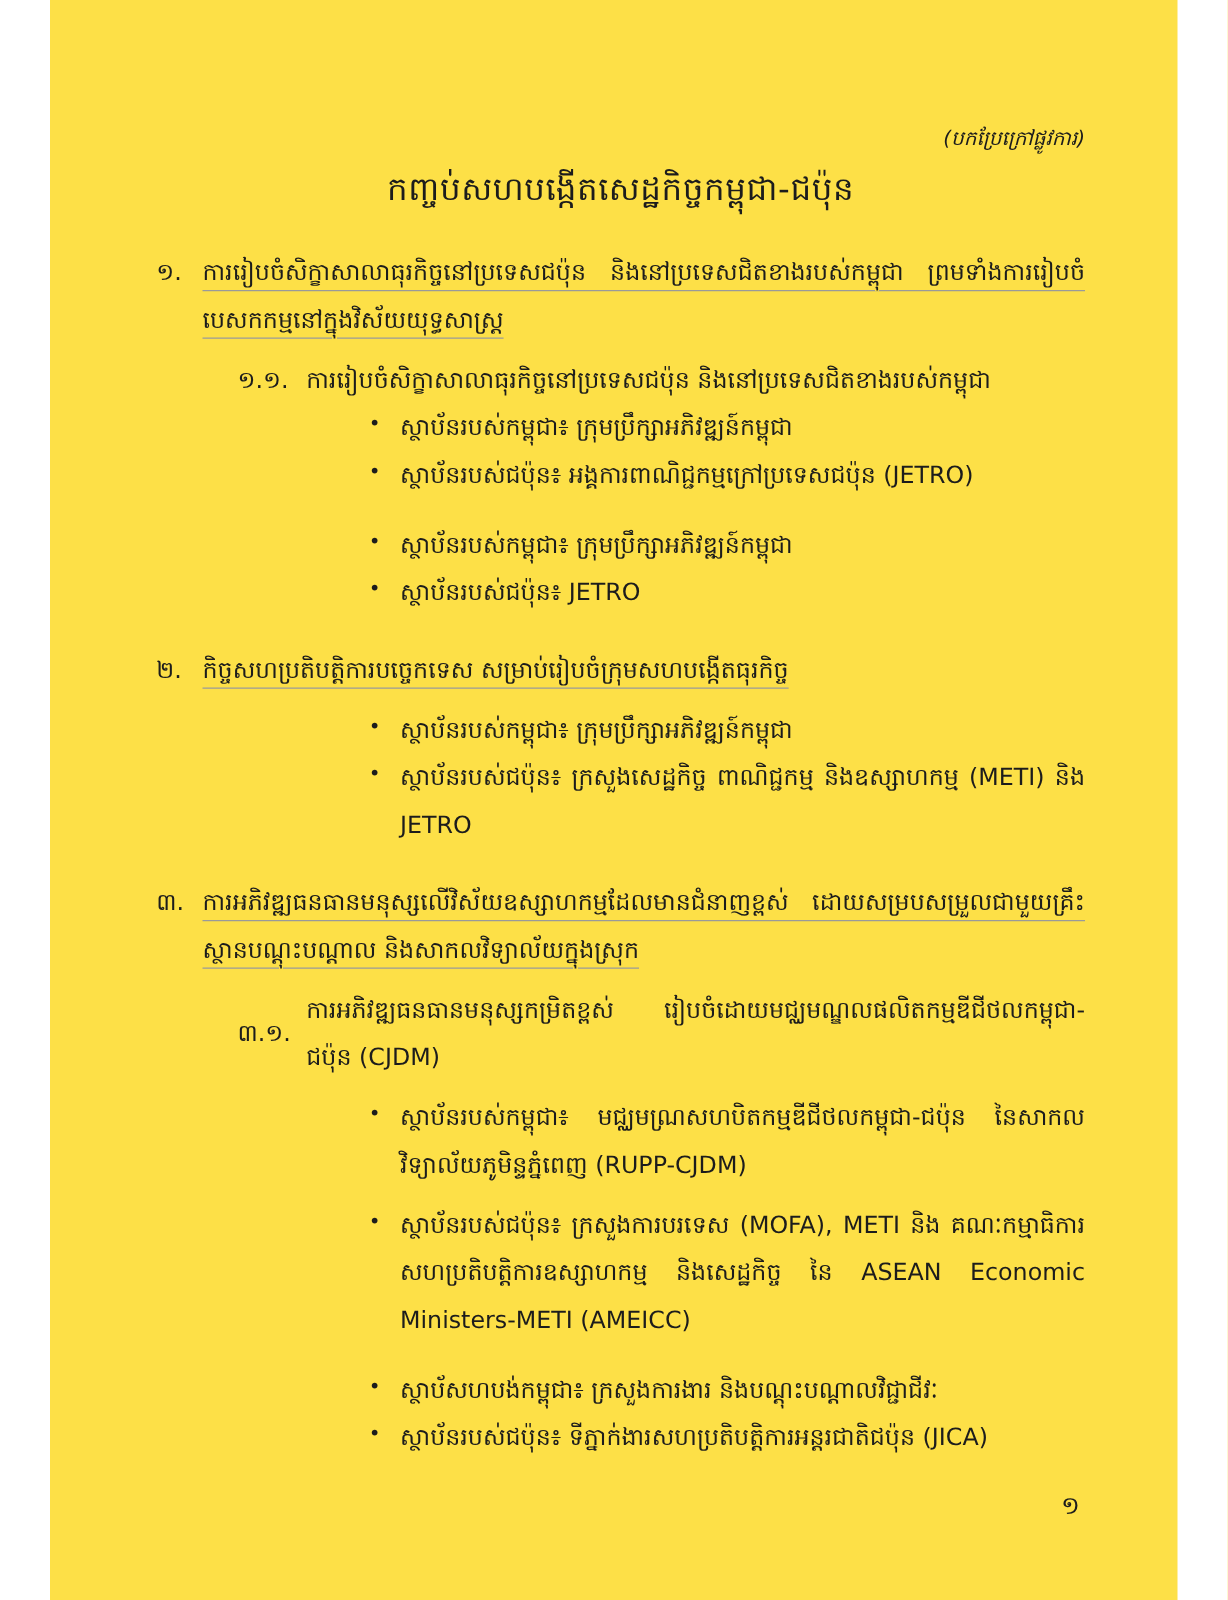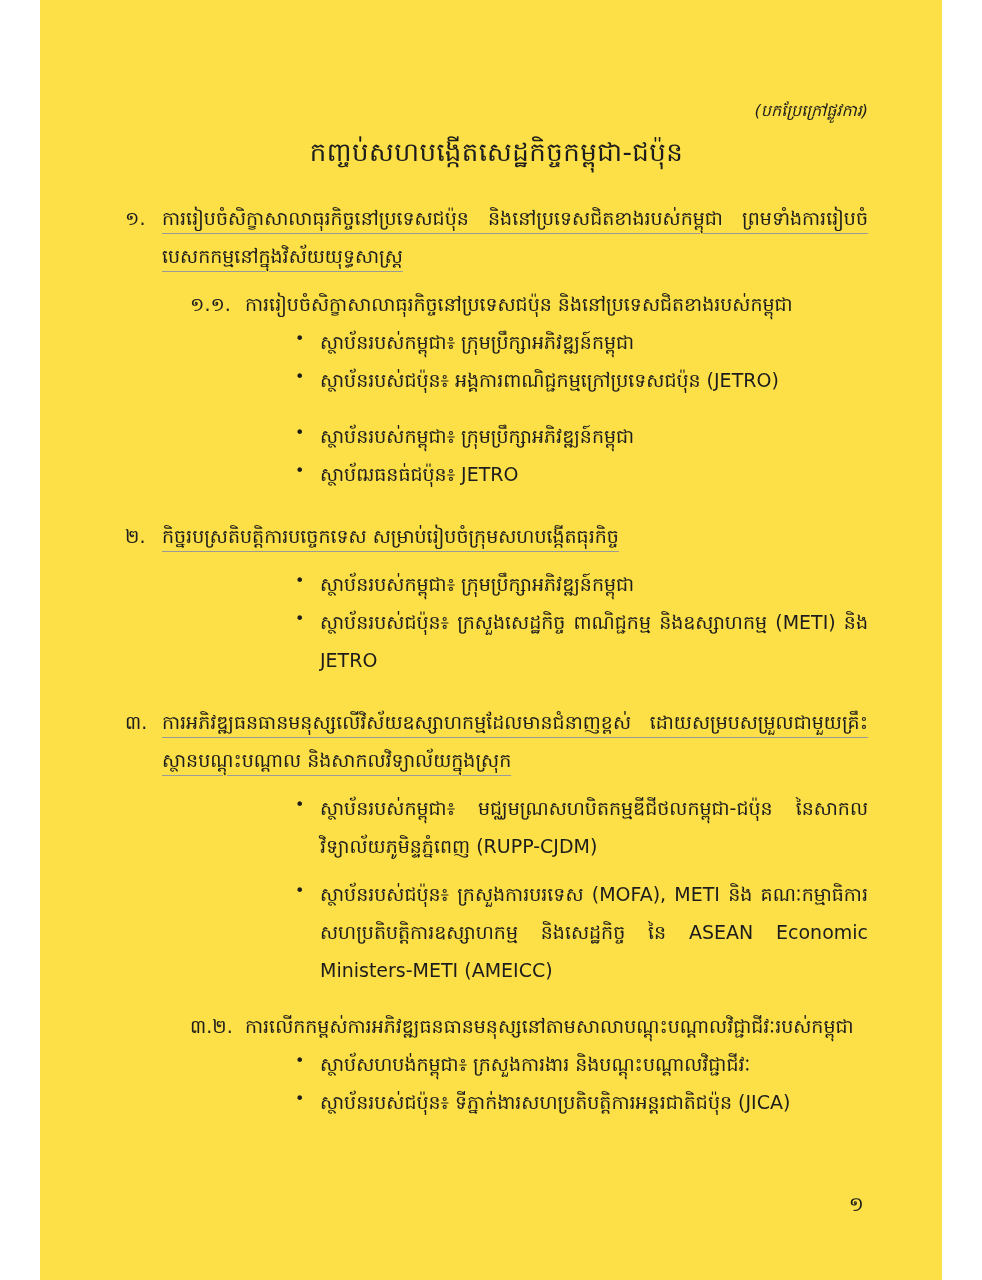--- a/index.html
+++ b/index.html
@@ -106,29 +106,29 @@
         </div>
       </div>
 
       <div class="subsection gap">
         <div class="bullet">
           <span class="marker">•</span>
           <span class="txt">ស្ថាប័នរបស់កម្ពុជា៖ ក្រុមប្រឹក្សាអភិវឌ្ឍន៍កម្ពុជា</span>
         </div>
         <div class="bullet">
           <span class="marker">•</span>
-          <span class="txt">ស្ថាប័ឍធនធ់ជប៉ុន៖ JETRO</span>
+          <span class="txt">ស្ថាប័នរបស់ជប៉ុន៖ JETRO</span>
         </div>
       </div>
     </div>
 
     <div class="section">
       <div class="sec-heading">
         <span class="num">២.</span>
-        <span class="txt">កិច្នរបស្រតិបត្តិការបច្ចេកទេស សម្រាប់រៀបចំក្រុមសហបង្កើតធុរកិច្ច</span>
+        <span class="txt">កិច្ចសហប្រតិបត្តិការបច្ចេកទេស សម្រាប់រៀបចំក្រុមសហបង្កើតធុរកិច្ច</span>
       </div>
 
       <div class="subsection">
         <div class="bullet">
           <span class="marker">•</span>
           <span class="txt">ស្ថាប័នរបស់កម្ពុជា៖ ក្រុមប្រឹក្សាអភិវឌ្ឍន៍កម្ពុជា</span>
         </div>
         <div class="bullet">
           <span class="marker">•</span>
           <span class="txt">ស្ថាប័នរបស់ជប៉ុន៖ ក្រសួងសេដ្ឋកិច្ច ពាណិជ្ជកម្ម និងឧស្សាហកម្ម (METI) និង JETRO</span>
@@ -136,35 +136,35 @@
       </div>
     </div>
 
     <div class="section">
       <div class="sec-heading">
         <span class="num">៣.</span>
         <span class="txt">ការអភិវឌ្ឍធនធានមនុស្សលើវិស័យឧស្សាហកម្មដែលមានជំនាញខ្ពស់ ដោយសម្របសម្រួលជាមួយគ្រឹះស្ថានបណ្តុះបណ្តាល និងសាកលវិទ្យាល័យក្នុងស្រុក</span>
       </div>
 
       <div class="subsection">
+        <div class="sub-title">
+          <span class="num">៣.១.</span>
+          <span class="txt">ការអភិវឌ្ឍធនធានមនុស្សកម្រិតខ្ពស់ រៀបចំដោយមជ្ឈមណ្ឌលផលិតកម្មឌីជីថលកម្ពុជា-ជប៉ុន (CJDM)</span>
+        </div>
         <div class="bullet spaced">
           <span class="marker">•</span>
           <span class="txt">ស្ថាប័នរបស់កម្ពុជា៖ មជ្ឈមណ្រសហបិតកម្មឌីជីថលកម្ពុជា-ជប៉ុន នៃសាកលវិទ្យាល័យភូមិន្ទភ្នំពេញ (RUPP-CJDM)</span>
         </div>
         <div class="bullet spaced">
           <span class="marker">•</span>
           <span class="txt">ស្ថាប័នរបស់ជប៉ុន៖ ក្រសួងការបរទេស (MOFA), METI និង គណៈកម្មាធិការសហប្រតិបត្តិការឧស្សាហកម្ម និងសេដ្ឋកិច្ច នៃ ASEAN Economic Ministers-METI (AMEICC)</span>
         </div>
       </div>
 
       <div class="subsection gap">
-        <div class="sub-title">
-          <span class="num">៣.២.</span>
-          <span class="txt">ការលើកកម្ពស់ការអភិវឌ្ឍធនធានមនុស្សនៅតាមសាលាបណ្តុះបណ្តាលវិជ្ជាជីវៈរបស់កម្ពុជា</span>
-        </div>
         <div class="bullet">
           <span class="marker">•</span>
           <span class="txt">ស្ថាប័សហបង់កម្ពុជា៖ ក្រសួងការងារ និងបណ្តុះបណ្តាលវិជ្ជាជីវៈ</span>
         </div>
         <div class="bullet">
           <span class="marker">•</span>
           <span class="txt">ស្ថាប័នរបស់ជប៉ុន៖ ទីភ្នាក់ងារសហប្រតិបត្តិការអន្តរជាតិជប៉ុន (JICA)</span>
         </div>
       </div>
     </div>

